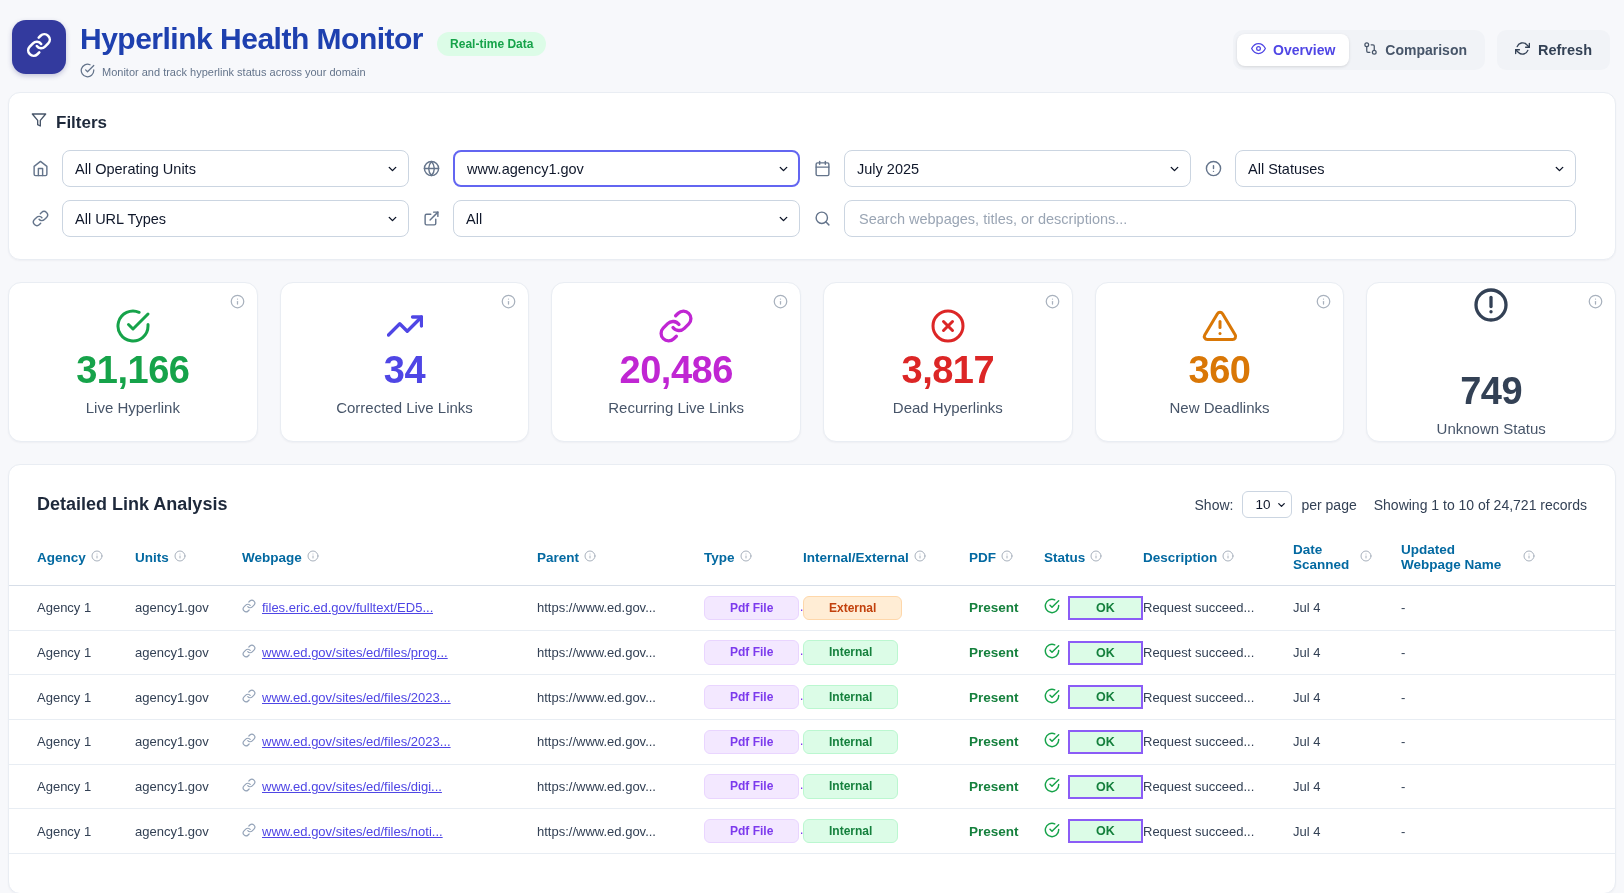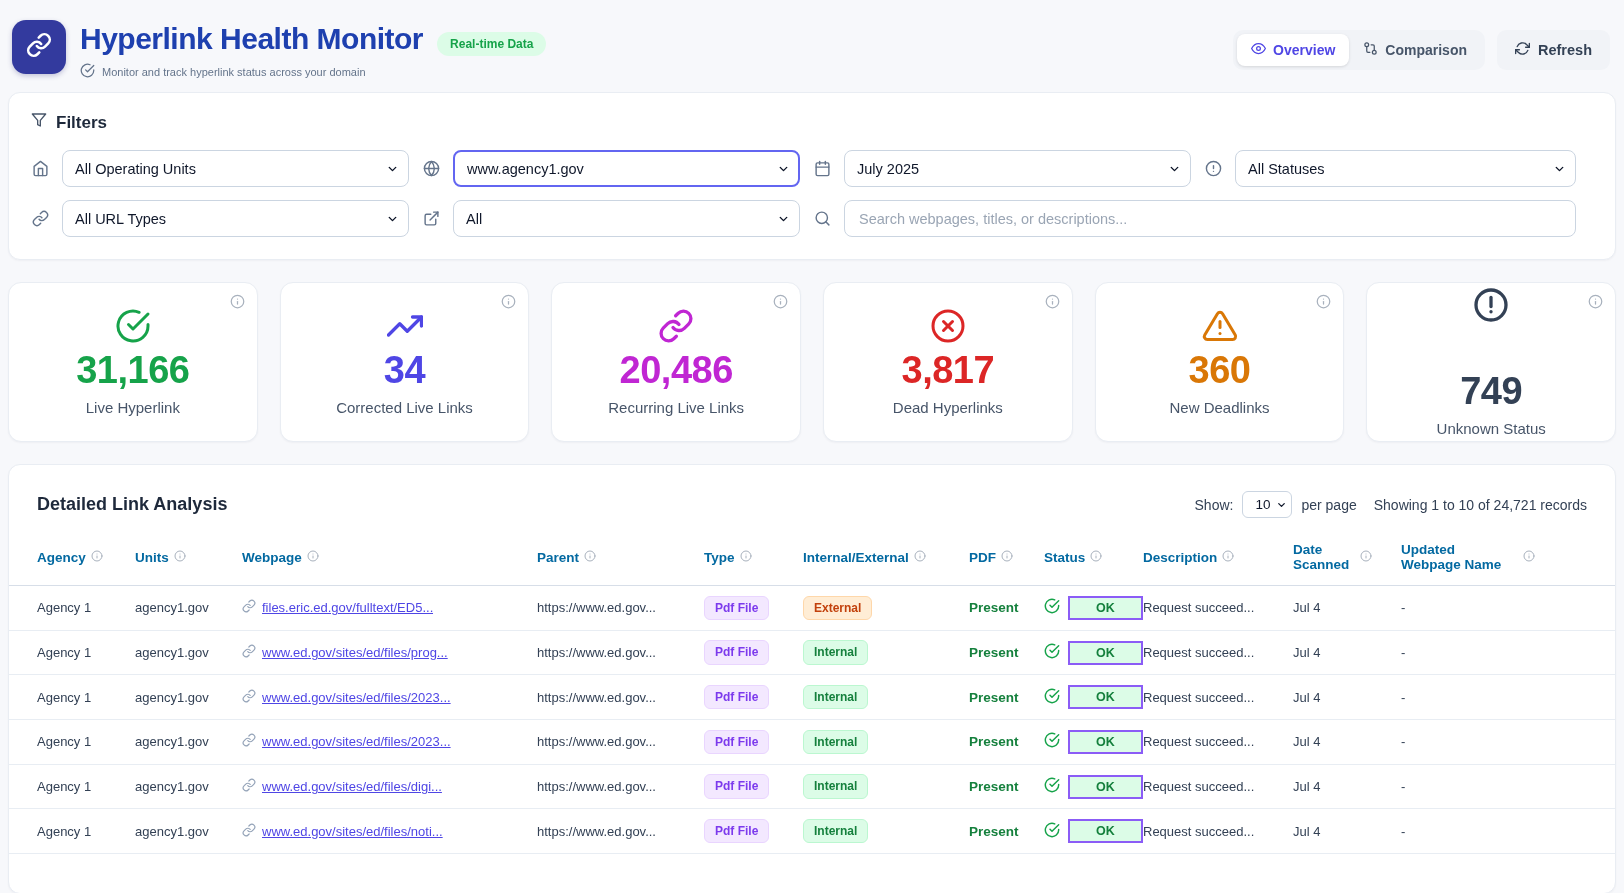--- a/index.html
+++ b/index.html
@@ -100,21 +100,21 @@
 
   .tgrid { display:grid; grid-template-columns:98px 107px 295px 167px 99px 166px 75px 99px 150px 108px 1fr; align-items:center; }
   .thead { padding:24px 28px 13px; border-bottom:1px solid #d7dee8; }
   .th { display:flex; align-items:center; gap:5px; font-size:13.5px; font-weight:700; color:#0369a1; padding-right:8px; }
   .th .info-i { color:#a8b1bd; flex:0 0 auto; }
   .tbody .trow { padding:0 28px; border-bottom:1px solid #e8edf3; height:44.7px; }
   .td { font-size:13px; color:#334155; white-space:nowrap; overflow:hidden; text-overflow:ellipsis; padding-right:10px; }
   .td-webpage { display:flex; align-items:center; gap:6px; }
   .td-webpage svg { color:#94a3b8; flex:0 0 auto; }
   .weblink { color:#4f46e5; text-decoration:underline; cursor:pointer; overflow:hidden; text-overflow:ellipsis; }
-  .badge { display:inline-block; font-size:12px; font-weight:600; padding:4px 10px; border-radius:6px; line-height:1.2; }
+  .badge { display:inline-block; font-size:12px; font-weight:600; padding:4px 25px; border-radius:6px; line-height:1.2; }
   .badge-pdf-file { background:#f3e8ff; color:#7c3aed; border:1px solid #e9d5ff; }
   .badge-external { background:#ffedd5; color:#c2410c; border:1px solid #fed7aa; }
   .badge-internal { background:#dcfce7; color:#15803d; border:1px solid #bbf7d0; }
   .td-present { font-weight:700; color:#15803d; font-size:13.5px; }
   .td-status { display:flex; align-items:center; gap:8px; }
   .td-status svg { color:#16a34a; flex:0 0 auto; }
   .badge-ok { background:#dcfce7; color:#15803d; border:2px solid #8b5cf6; padding:3px 26px; border-radius:0; font-size:12.5px; font-weight:700; }
 </style>
 </head>
 <body>

